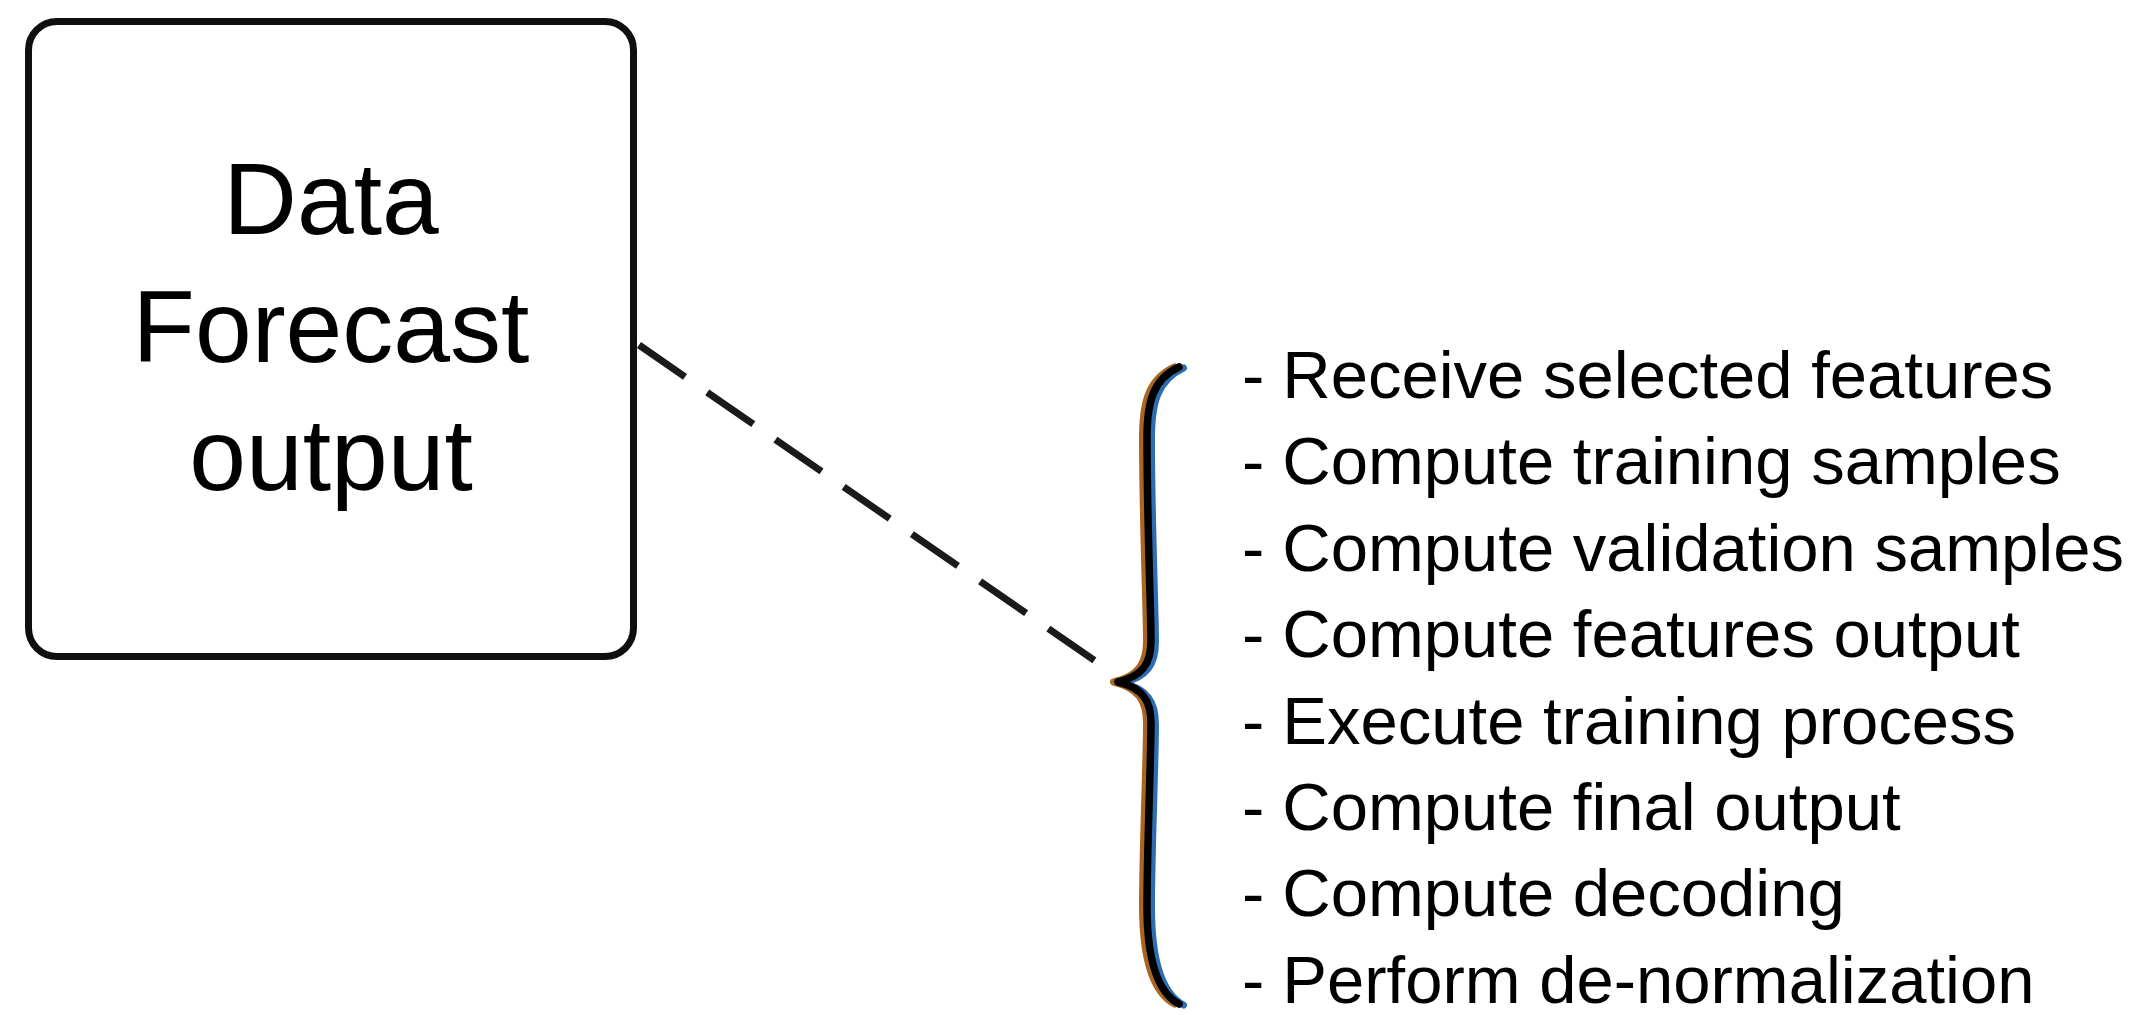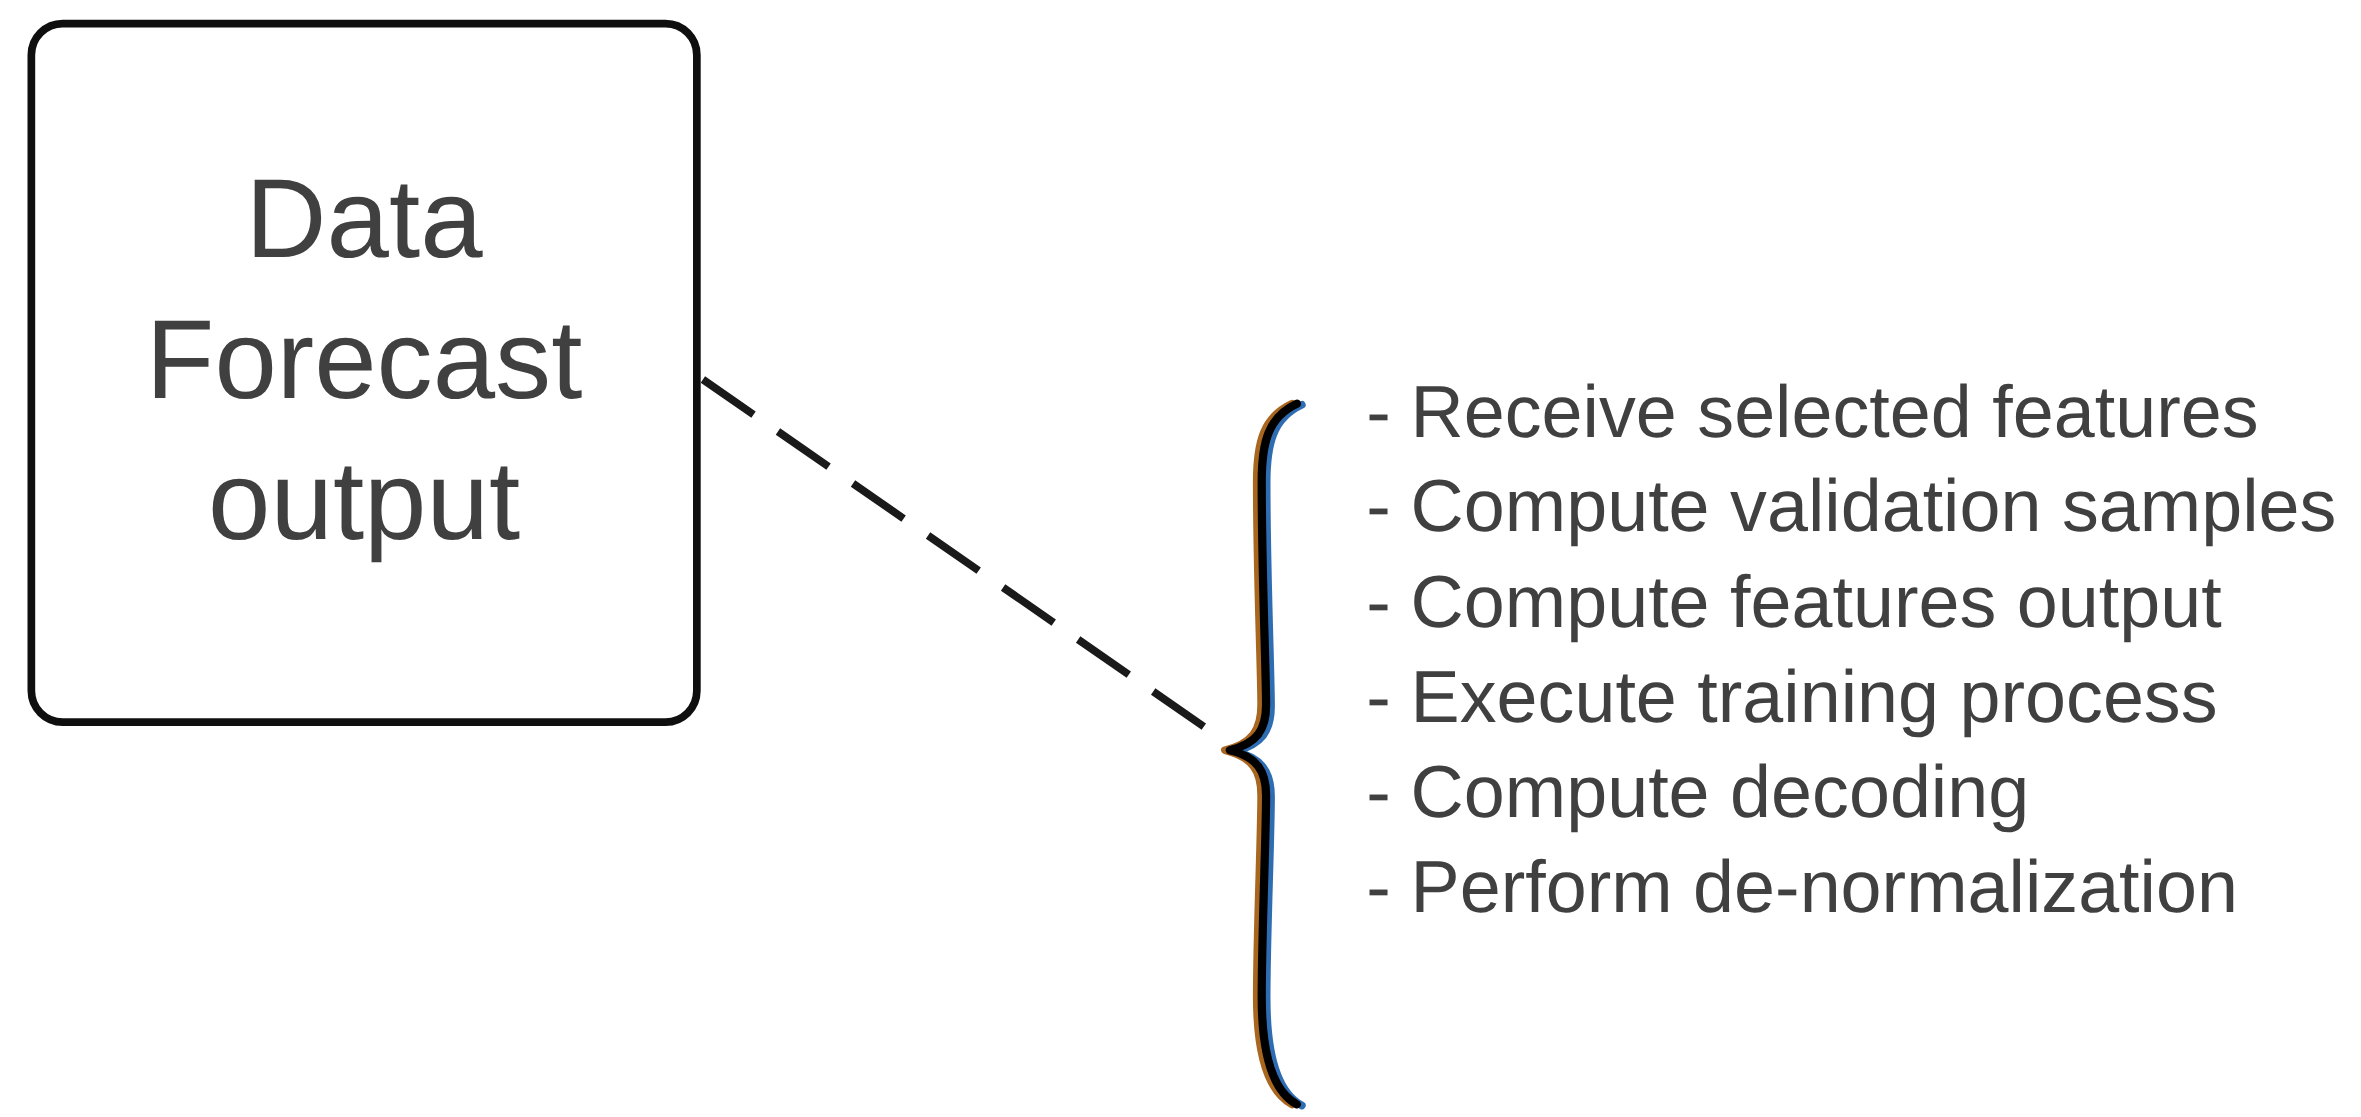--- a/index.html
+++ b/index.html
@@ -7,21 +7,21 @@
     padding: 0;
     background: #ffffff;
   }
   .canvas {
     position: relative;
     width: 2146px;
     height: 1015px;
     background: #ffffff;
     overflow: hidden;
     font-family: "Liberation Sans", sans-serif;
-    color: #404040;
+    color: #000000;
   }
   
   .module-box {
     position: absolute;
     left: 25px;
     top: 18px;
     width: 612px;
     height: 642px;
     box-sizing: border-box;
     border: 7px solid #0f0f0f;
@@ -82,27 +82,33 @@
       <path transform="translate(4.5,1)" stroke-width="7" d="M 1179,367 C 1153,379 1147,402 1147,438 C 1147,520 1151,610 1151,641 C 1151,663 1143,676 1118,682 C 1143,688 1151,701 1151,723 C 1151,760 1147,850 1147,906 C 1147,948 1153,990 1179,1004" stroke="#2f6db3"></path>
       <path stroke-width="7.5" d="M 1179,367 C 1153,379 1147,402 1147,438 C 1147,520 1151,610 1151,641 C 1151,663 1143,676 1118,682 C 1143,688 1151,701 1151,723 C 1151,760 1147,850 1147,906 C 1147,948 1153,990 1179,1004" stroke="#000000"></path>
     </g>
   </svg>
 
   <div class="task-list">
       <div class="task-item">
       <span class="bullet">-</span><span class="task-text">Receive selected features</span>
     </div>
       <div class="task-item">
+      <span class="bullet">-</span><span class="task-text">Compute training samples</span>
+    </div>
+      <div class="task-item">
       <span class="bullet">-</span><span class="task-text">Compute validation samples</span>
     </div>
       <div class="task-item">
       <span class="bullet">-</span><span class="task-text">Compute features output</span>
     </div>
       <div class="task-item">
       <span class="bullet">-</span><span class="task-text">Execute training process</span>
+    </div>
+      <div class="task-item">
+      <span class="bullet">-</span><span class="task-text">Compute final output</span>
     </div>
       <div class="task-item">
       <span class="bullet">-</span><span class="task-text">Compute decoding</span>
     </div>
       <div class="task-item">
       <span class="bullet">-</span><span class="task-text">Perform de-normalization</span>
     </div>
     </div>
 
 </div>

